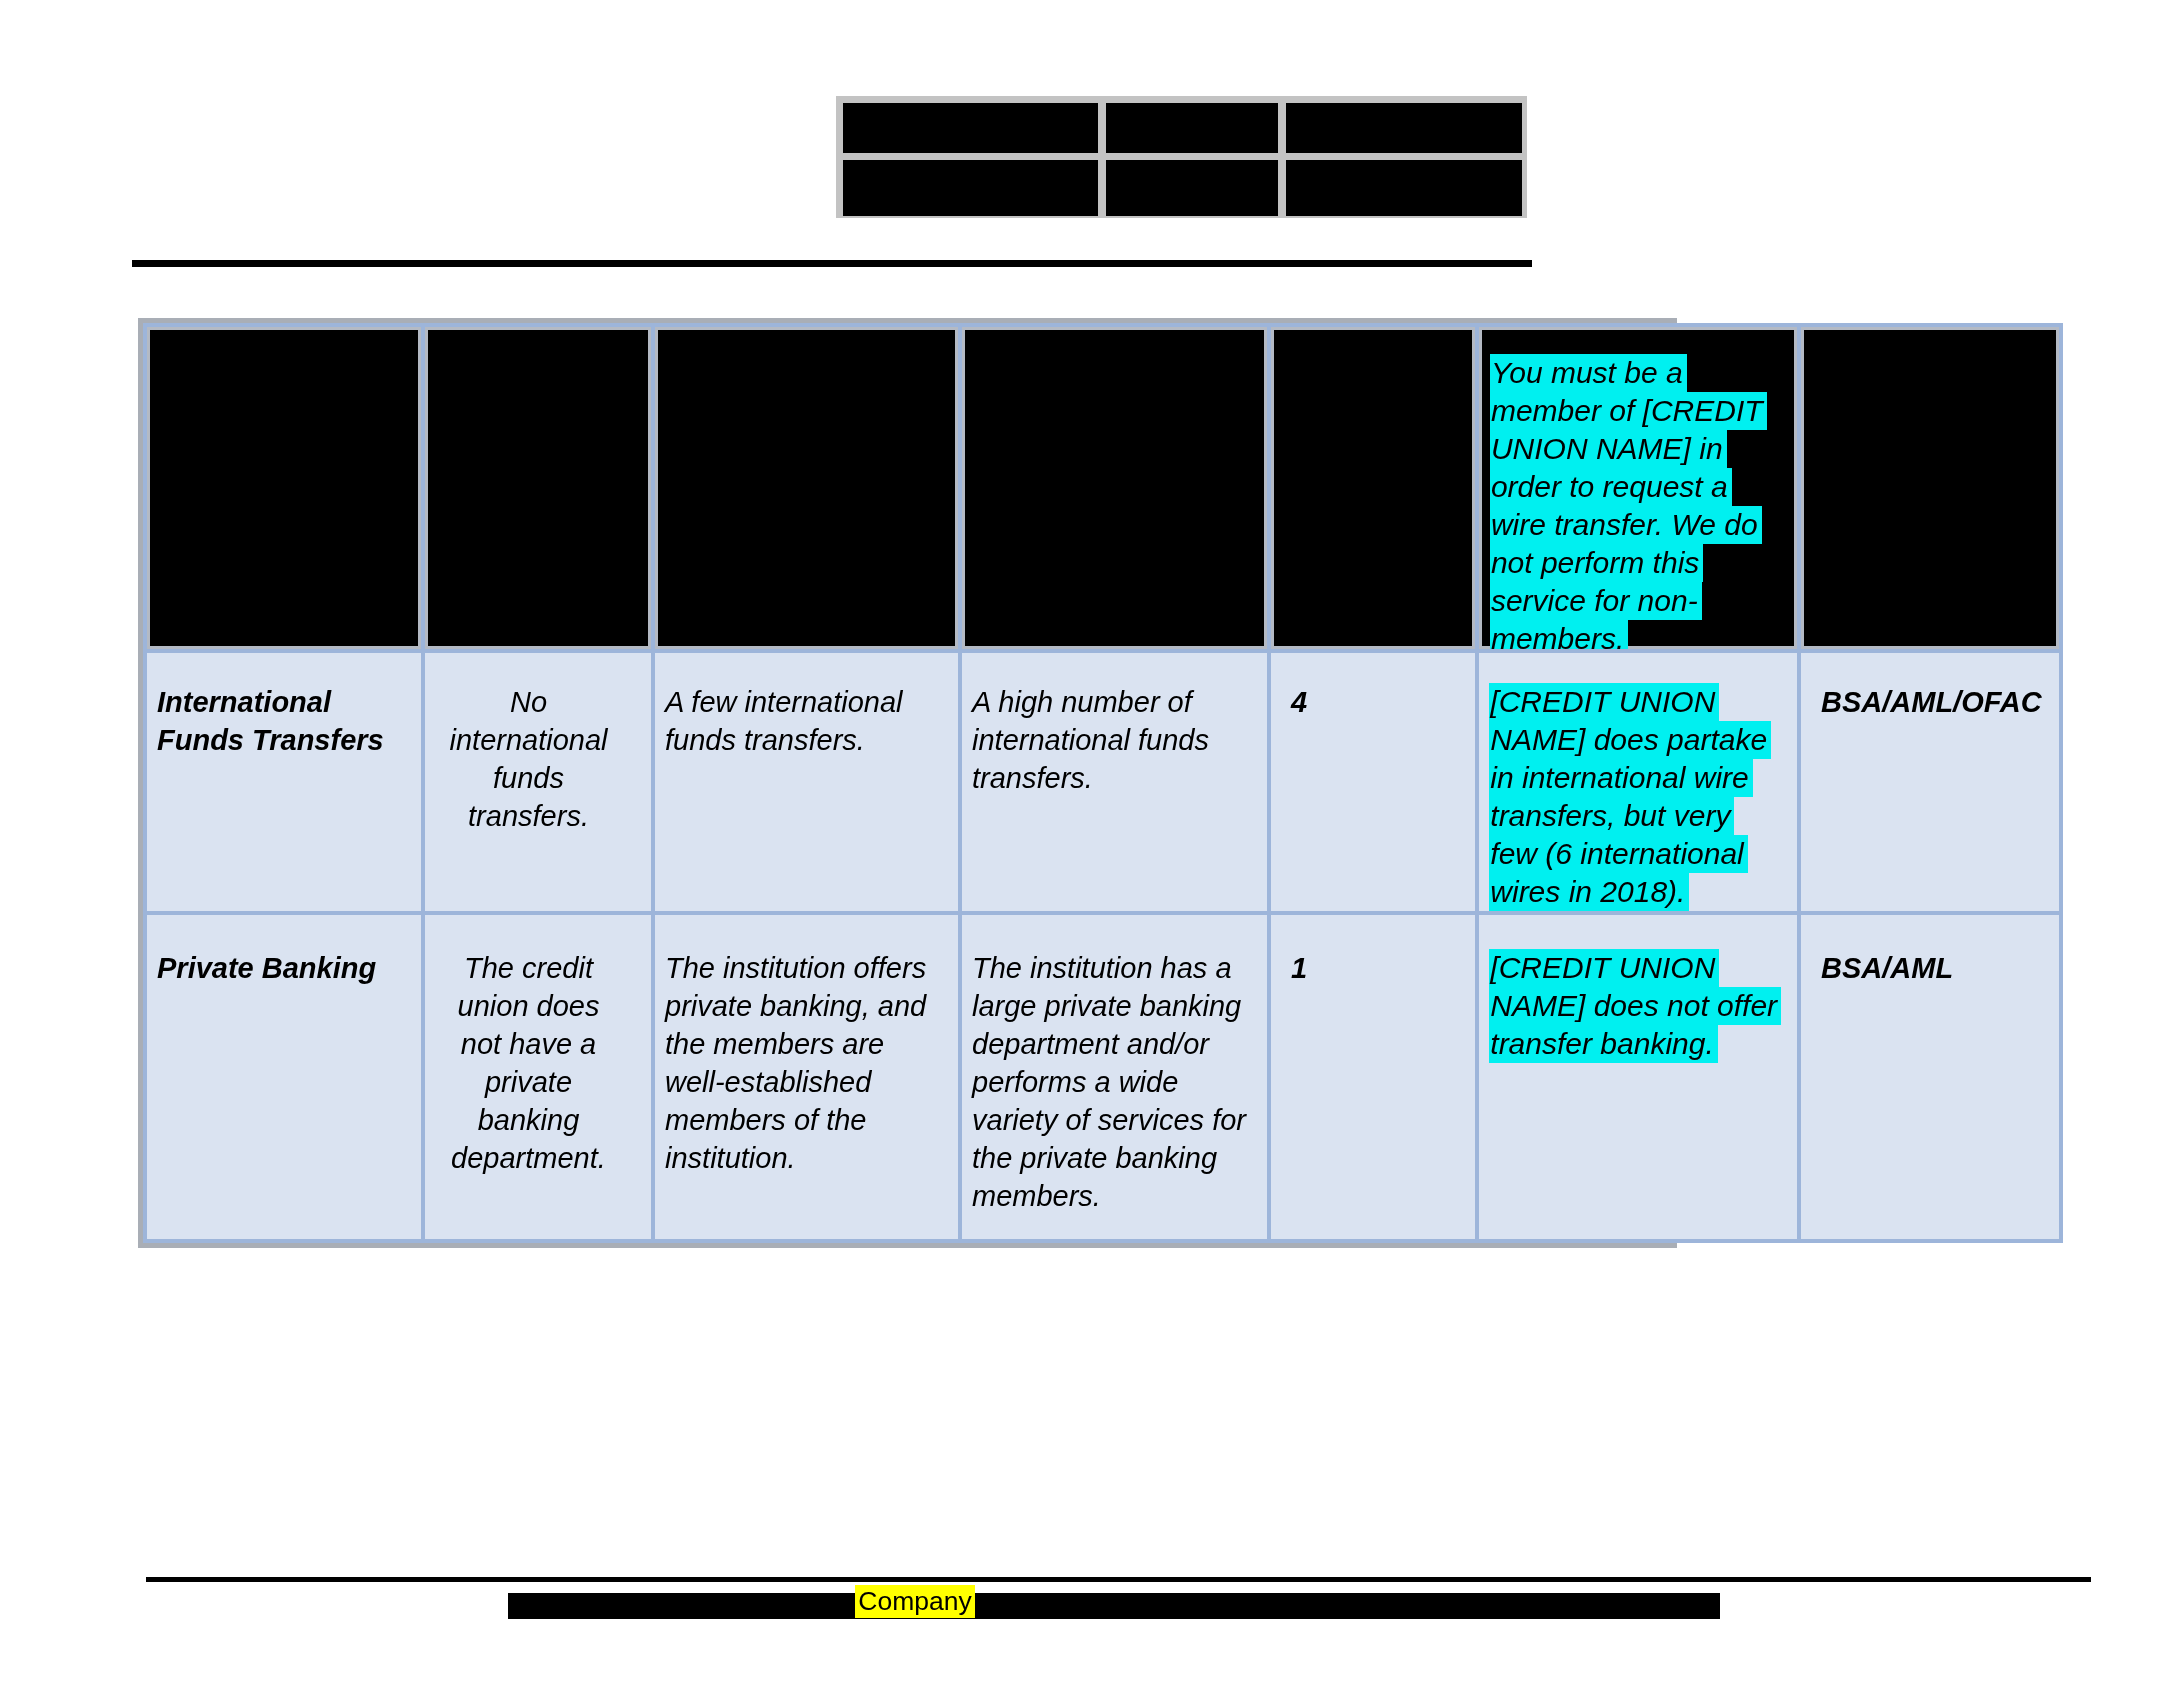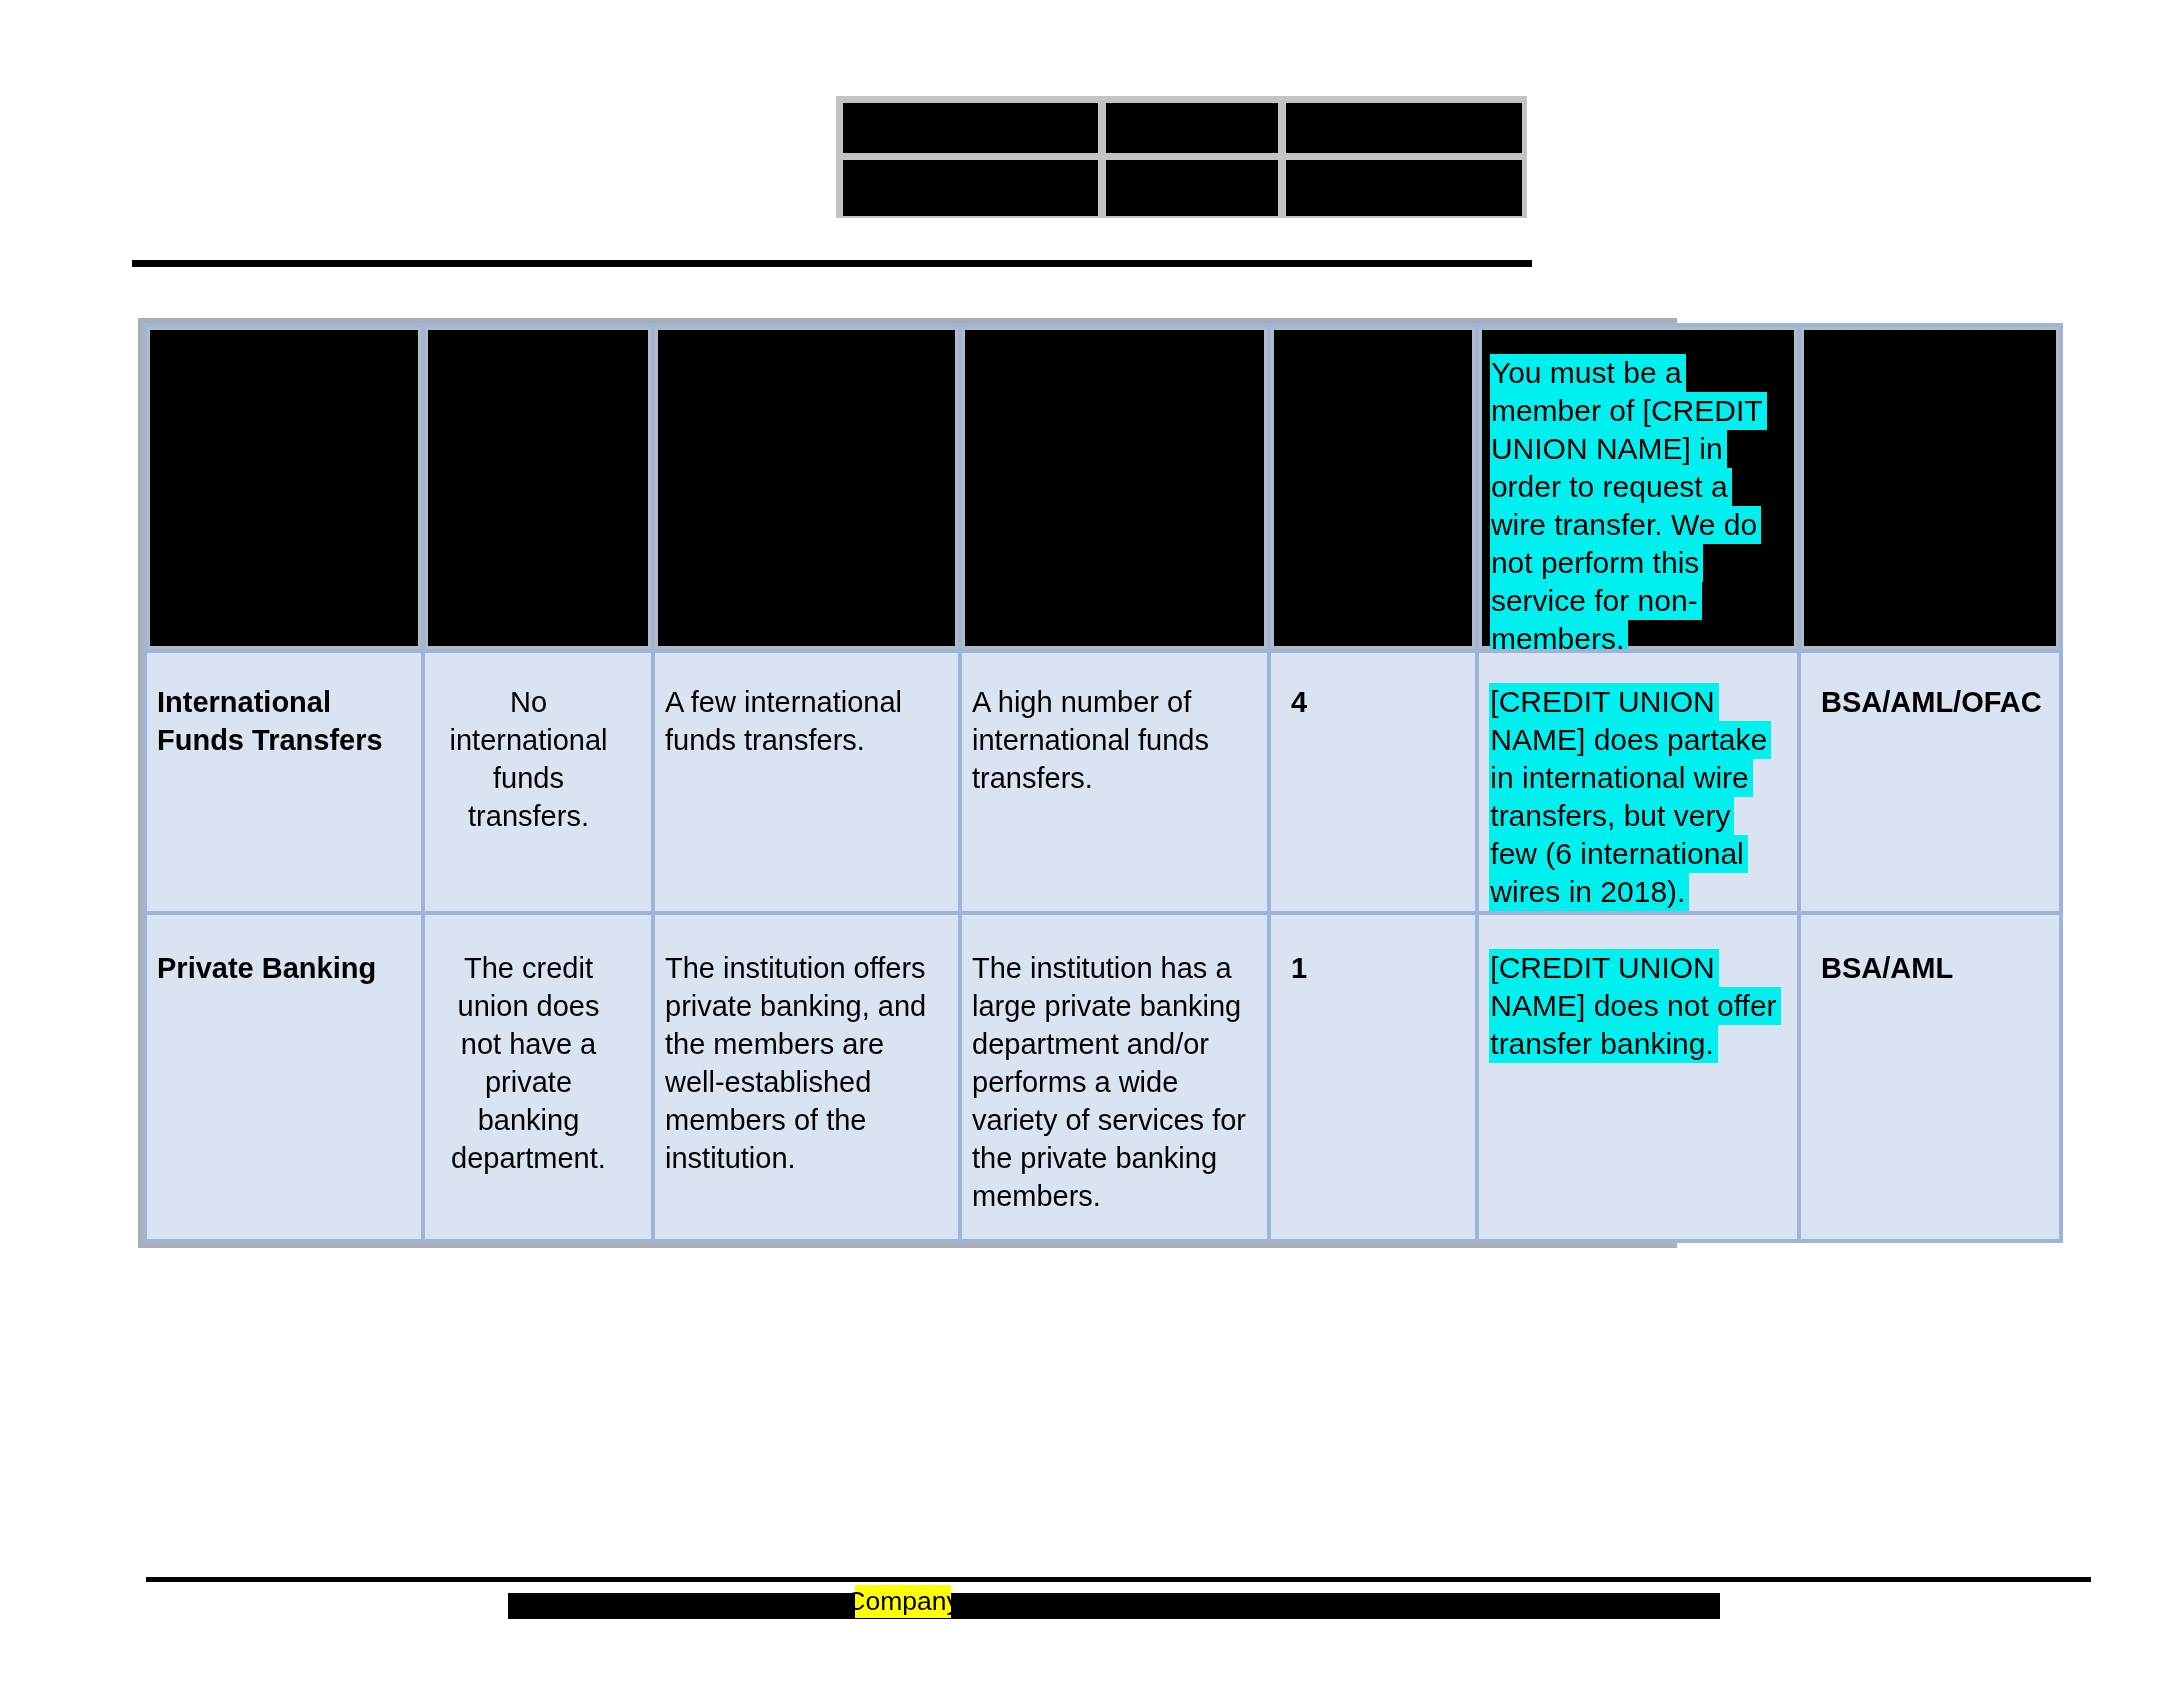--- a/index.html
+++ b/index.html
@@ -12,21 +12,21 @@
              display:grid;grid-template-columns:255px 172px 236px;grid-template-rows:50px 56px;
              column-gap:8px;row-gap:7.3px;}
   .hdr-cell{background:#000;}
 
   
   .top-rule{position:absolute;left:132px;top:260px;width:1400px;height:6.6px;background:#000;}
   .foot-rule{position:absolute;left:146px;top:1577px;width:1945px;height:5.3px;background:#000;}
 
   
   .main-wrap{position:absolute;left:138px;top:318px;width:1539px;box-sizing:border-box;
-             border:5.3px solid #a9aeb6;background:#1d4ed8;}
+             border:5.3px solid #a9aeb6;background:#1d4ed8;font-style:italic;}
   table.risk{border-collapse:collapse;table-layout:fixed;width:1916px;background:#dae3f1;}
   table.risk td{border:4px solid #9db5da;vertical-align:top;box-sizing:border-box;
                 font-size:29px;line-height:38px;overflow:hidden;}
   td.light{background:#dae3f1;padding:30px 14.6px 0 10px;}
   tr.row4 td.light{padding-top:34px;}
   td.c2{padding-right:29px;text-align:center;}
   td.c5{padding-left:20px;font-weight:bold;font-size:30px;}
   td.c7{padding-left:20px;font-weight:bold;font-size:30px;}
   td.cat{font-weight:bold;}
   td.redact{background:#b4bac4;padding:2.6px;}
@@ -40,21 +40,21 @@
   td.light .cyan{line-height:37px;}
 
   
   tr.row1{height:326px;}
   tr.row2{height:257px;}
   tr.row3{height:222px;}
   tr.row4{height:328px;}
 
   
   .foot-bar{position:absolute;left:508px;top:1593px;width:1212px;height:26px;background:#000;}
-  .company-chip{position:absolute;left:855px;top:1585px;width:96px;height:33px;
+  .company-chip{position:absolute;left:855px;top:1585px;width:120px;height:33px;
                 background:#ffff00;z-index:2;display:flex;align-items:center;justify-content:center;
                 font-size:26.5px;color:#000;}
 </style>
 </head>
 <body>
 
 <div class="page">
 
   <div class="hdr-table">
     <div class="hdr-cell"></div>

